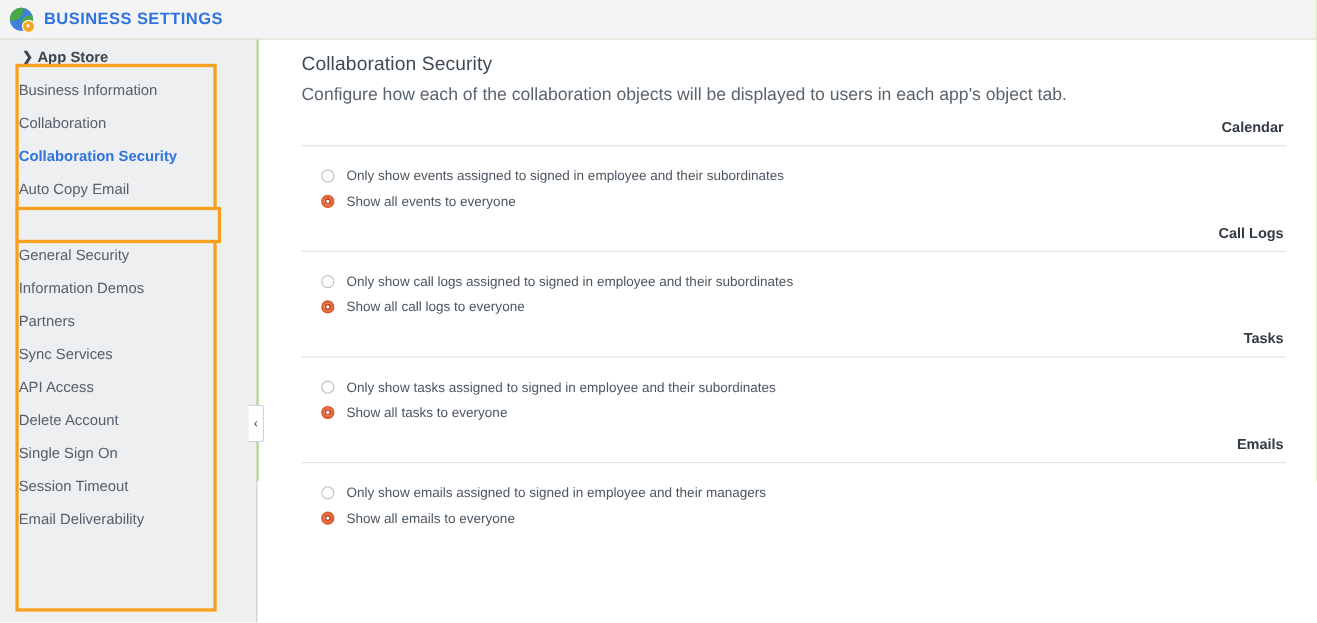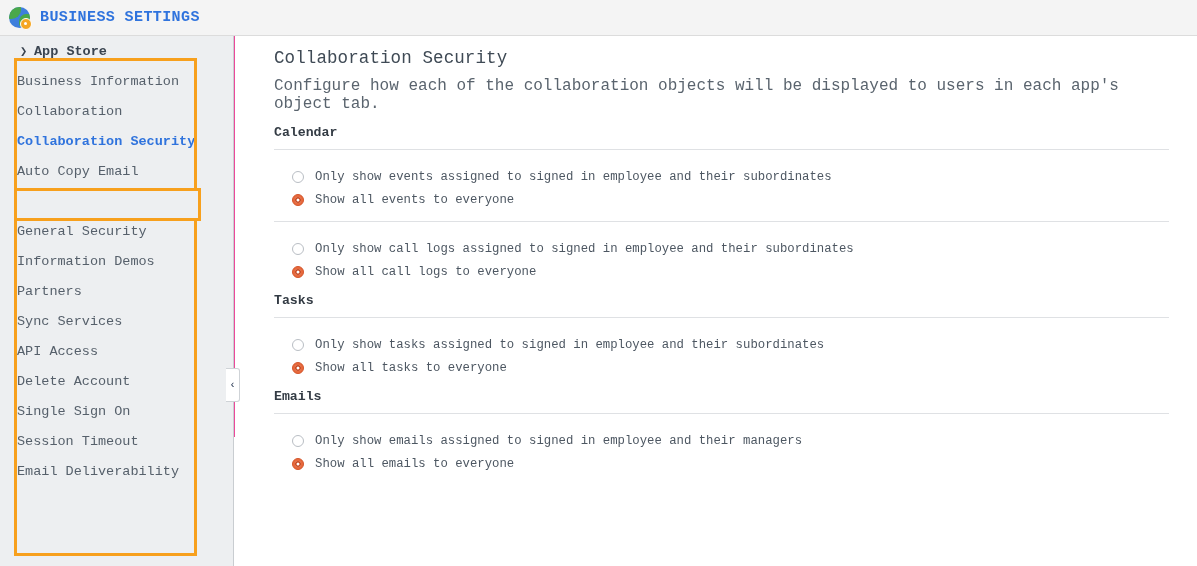--- a/index.html
+++ b/index.html
@@ -8,22 +8,21 @@
     width: 1197px; height: 566px;
     overflow: hidden;
     background: #ffffff;
     font-family: "Liberation Sans", sans-serif;
   }
 
   #app {
     position: relative;
     width: 1197px;
     height: 437px;
-    background: #ec4899;
-    font-family: Liberation Mono, monospace;
+    background: #84cc16;
   }
 
   
   .topbar {
     position: absolute;
     left: 0; top: 0;
     width: 1197px; height: 36px;
     background: #f4f4f4;
     border-bottom: 1px solid #dcdcdc;
     display: flex;
@@ -166,21 +165,21 @@
     color: #3f4a55;
     margin: 0 0 9px 0;
     font-weight: normal;
     letter-spacing: 0.1px;
   }
   .page-desc {
     font-size: 16px;
     color: #5a646e;
     margin: 0 0 12px 0;
   }
-  .section { margin-bottom: 0; }
+  .section { margin-bottom: 0; text-align: right; }
   .section-title {
     font-size: 13.2px;
     font-weight: bold;
     color: #333b44;
     margin: 0 0 9px 0;
   }
   .section-rule {
     height: 1px;
     background: #dfe1e4;
     width: 895px;
@@ -304,20 +303,21 @@
             <span class="radio"></span>
             <span class="opt-label">Only show events assigned to signed in employee and their subordinates</span>
           </div>
           <div class="opt-row">
             <span class="radio sel"></span>
             <span class="opt-label">Show all events to everyone</span>
           </div>
           <div class="sp"></div>
         </div>
         <div class="section">
+          <div class="section-title">Call Logs</div>
           <div class="section-rule"></div>
           <div class="opt-row">
             <span class="radio"></span>
             <span class="opt-label">Only show call logs assigned to signed in employee and their subordinates</span>
           </div>
           <div class="opt-row">
             <span class="radio sel"></span>
             <span class="opt-label">Show all call logs to everyone</span>
           </div>
           <div class="sp"></div>

